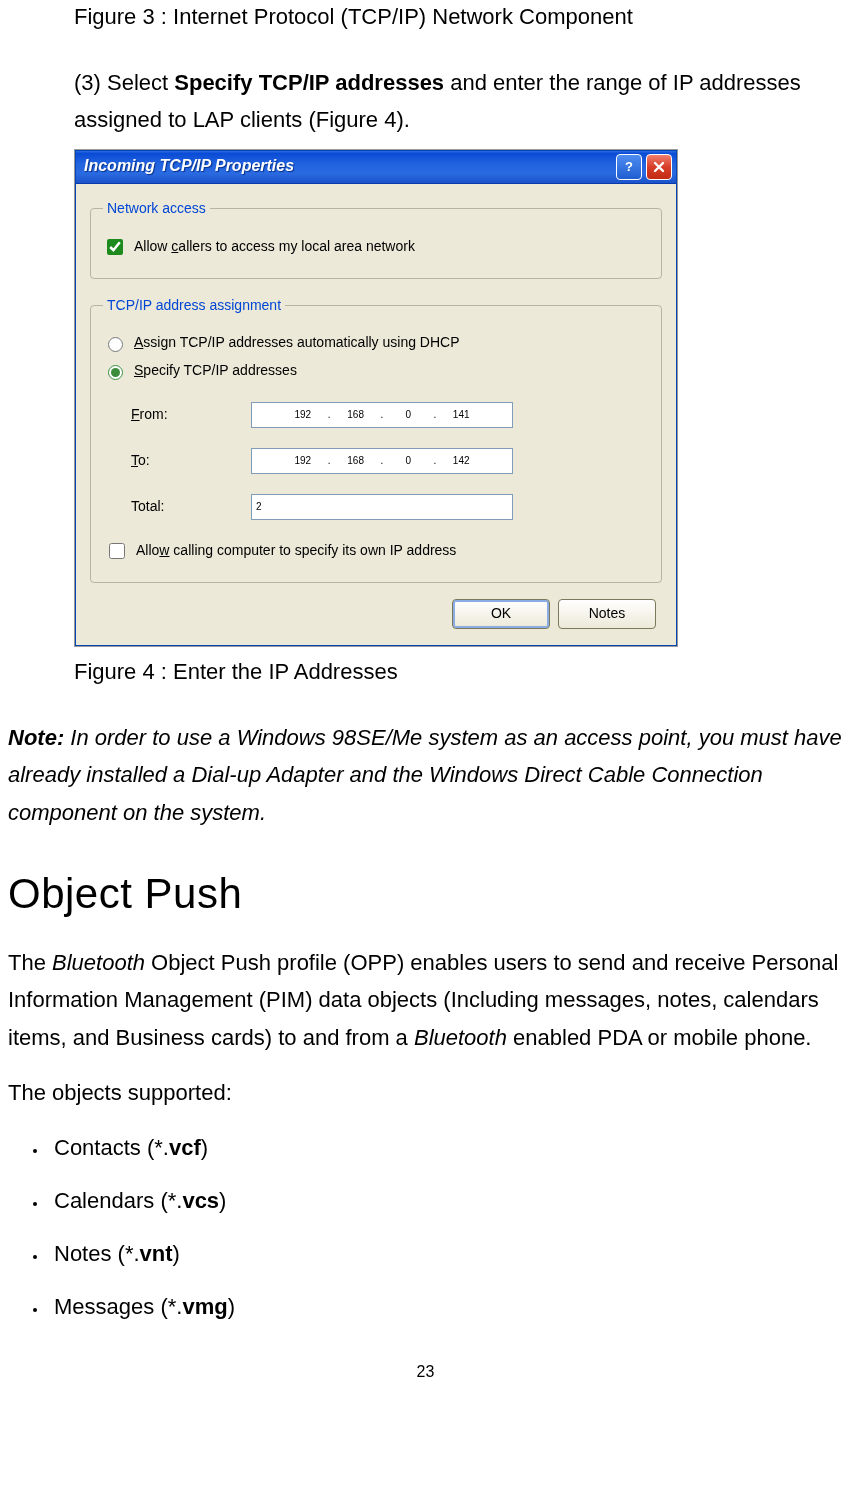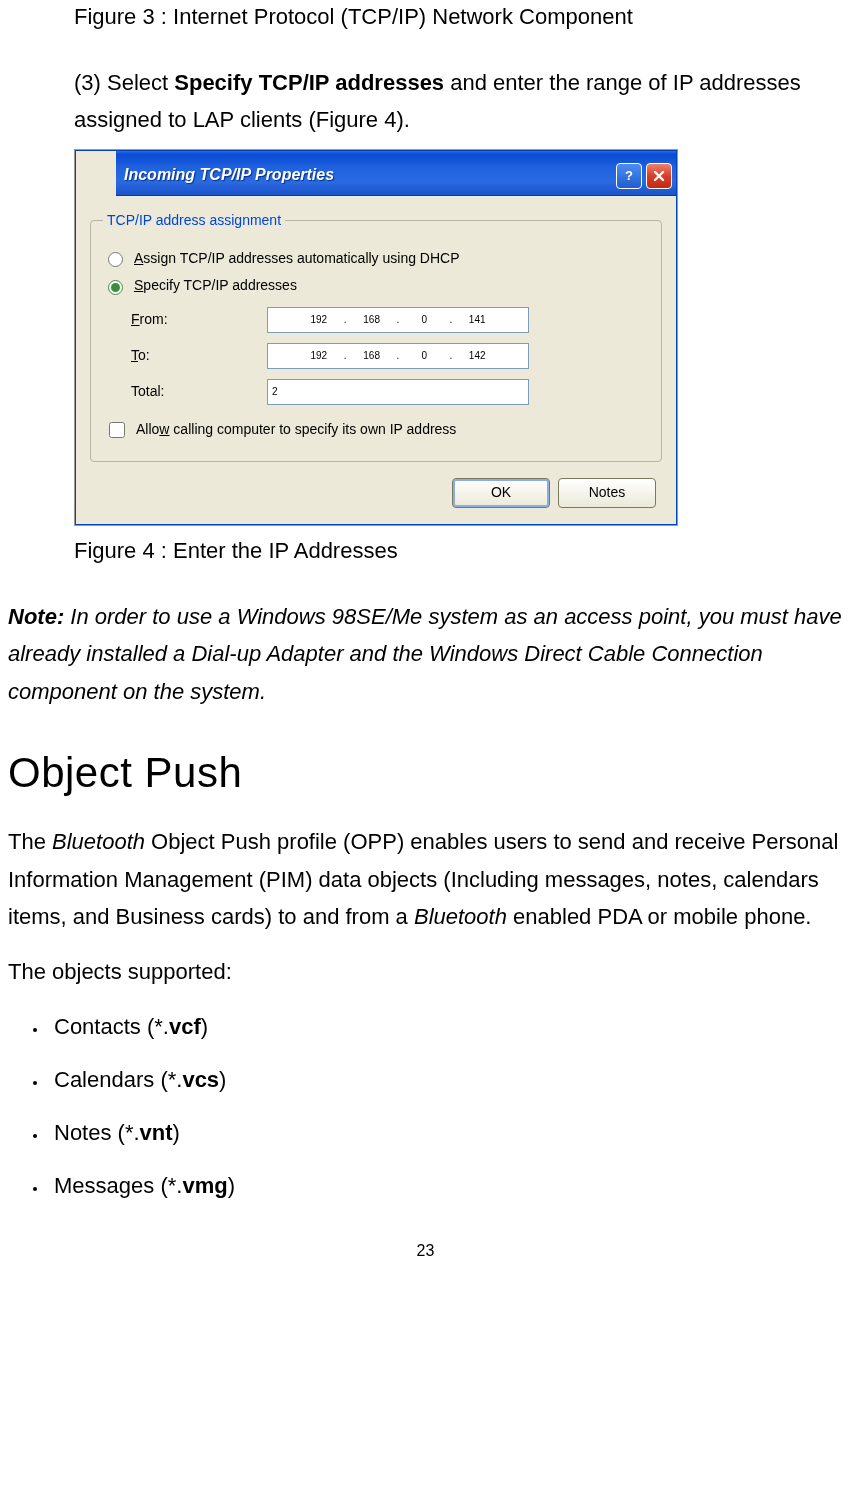--- a/index.html
+++ b/index.html
@@ -37,25 +37,24 @@
     border: 1px solid #0046b7;
     font-family: Tahoma, Arial, sans-serif;
     font-size: 14px;
     color: #000;
   }
   .titlebar {
     height: 32px;
     background: linear-gradient(to bottom, #2a6ae0 0%, #0a4bd6 8%, #2163df 40%, #2a6ae1 70%, #1a52ca 100%);
     color: #fff;
     display: flex;
-    align-items: flex-start;
+    align-items: center;
     justify-content: space-between;
-    padding: 12px 4px 0 8px;
+    padding: 0 4px 0 8px;
     border-bottom: 1px solid #0a3aa8;
-    margin-left: 40px;
   }
   .titlebar .title {
     font-weight: bold;
     font-size: 16px;
     font-style: italic;
     text-shadow: 1px 1px 1px #063089;
   }
   .title-btns { display: flex; gap: 4px; }
   .tbtn {
     width: 24px; height: 24px;
@@ -106,22 +105,21 @@
   .rad input[type=radio] {
     width: 15px; height: 15px;
     accent-color: #3c8c3c;
   }
   .chk label, .rad label { cursor: default; }
   .u { text-decoration: underline; }
 
   .row {
     display: flex;
     align-items: center;
-    margin: 10px 0;
-    gap: 16px;
+    margin: 20px 0;
   }
   .row .lbl {
     width: 120px;
     padding-left: 28px;
   }
   .ip-input, .txt-input {
     background: #fff;
     border: 1px solid #7f9db9;
     height: 24px;
     width: 260px;
@@ -224,20 +222,27 @@
           <div class="tbtn close">
             <svg width="12" height="12" viewBox="0 0 12 12">
                 <path d="M2 2 L10 10 M10 2 L2 10" stroke="#fff" stroke-width="2.4" stroke-linecap="round"></path>
               </svg>
           </div>
         </div>
       </div>
 
       <div class="client">
 
+        <fieldset class="group">
+          <legend>Network access</legend>
+          <div class="chk">
+            <input type="checkbox" checked="" style="">
+            <label><span>Allow </span><span class="u">c</span><span>allers to access my local area network</span></label>
+          </div>
+        </fieldset>
 
         <fieldset class="group">
           <legend>TCP/IP address assignment</legend>
 
           <div class="rad">
             <input type="radio" name="assign" style="">
             <label><span class="u">A</span><span>ssign TCP/IP addresses automatically using DHCP</span></label>
           </div>
           <div class="rad">
             <input type="radio" name="assign" checked="" style="">

